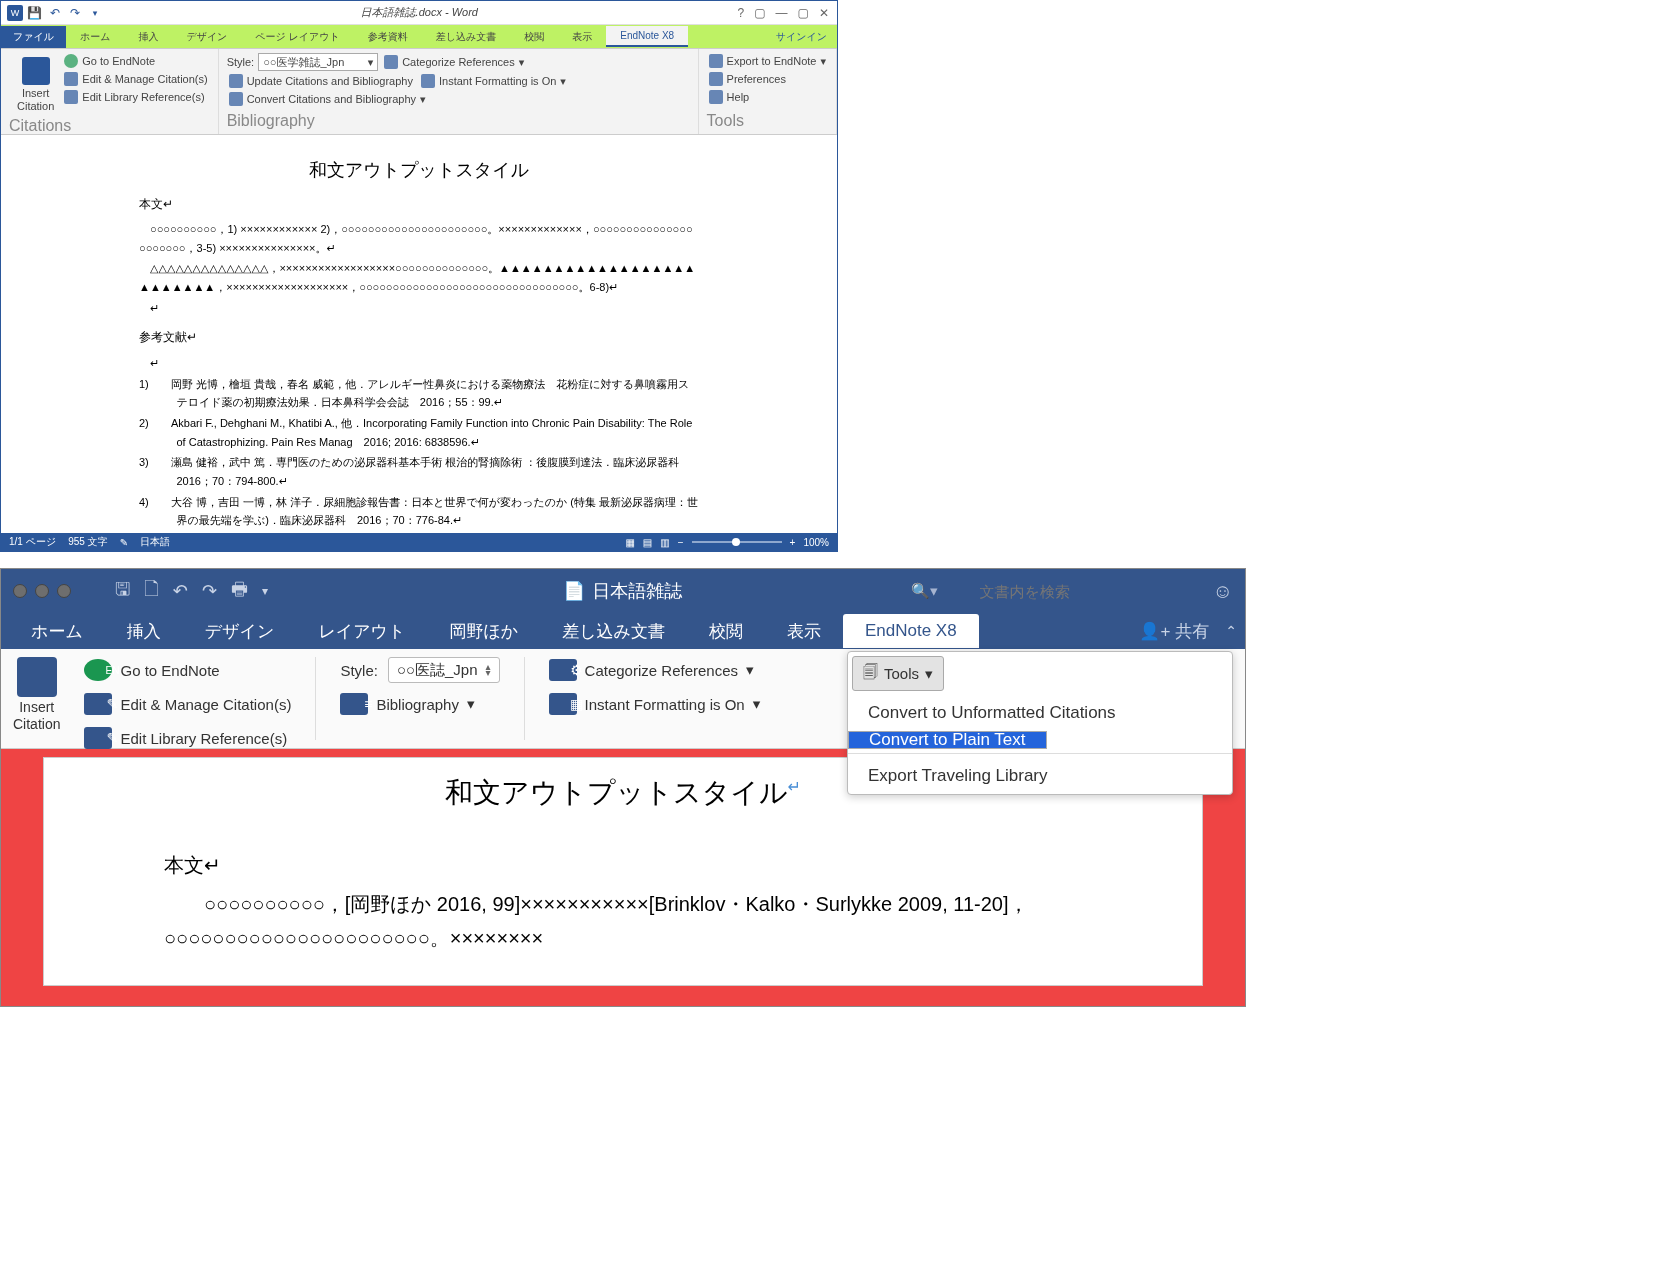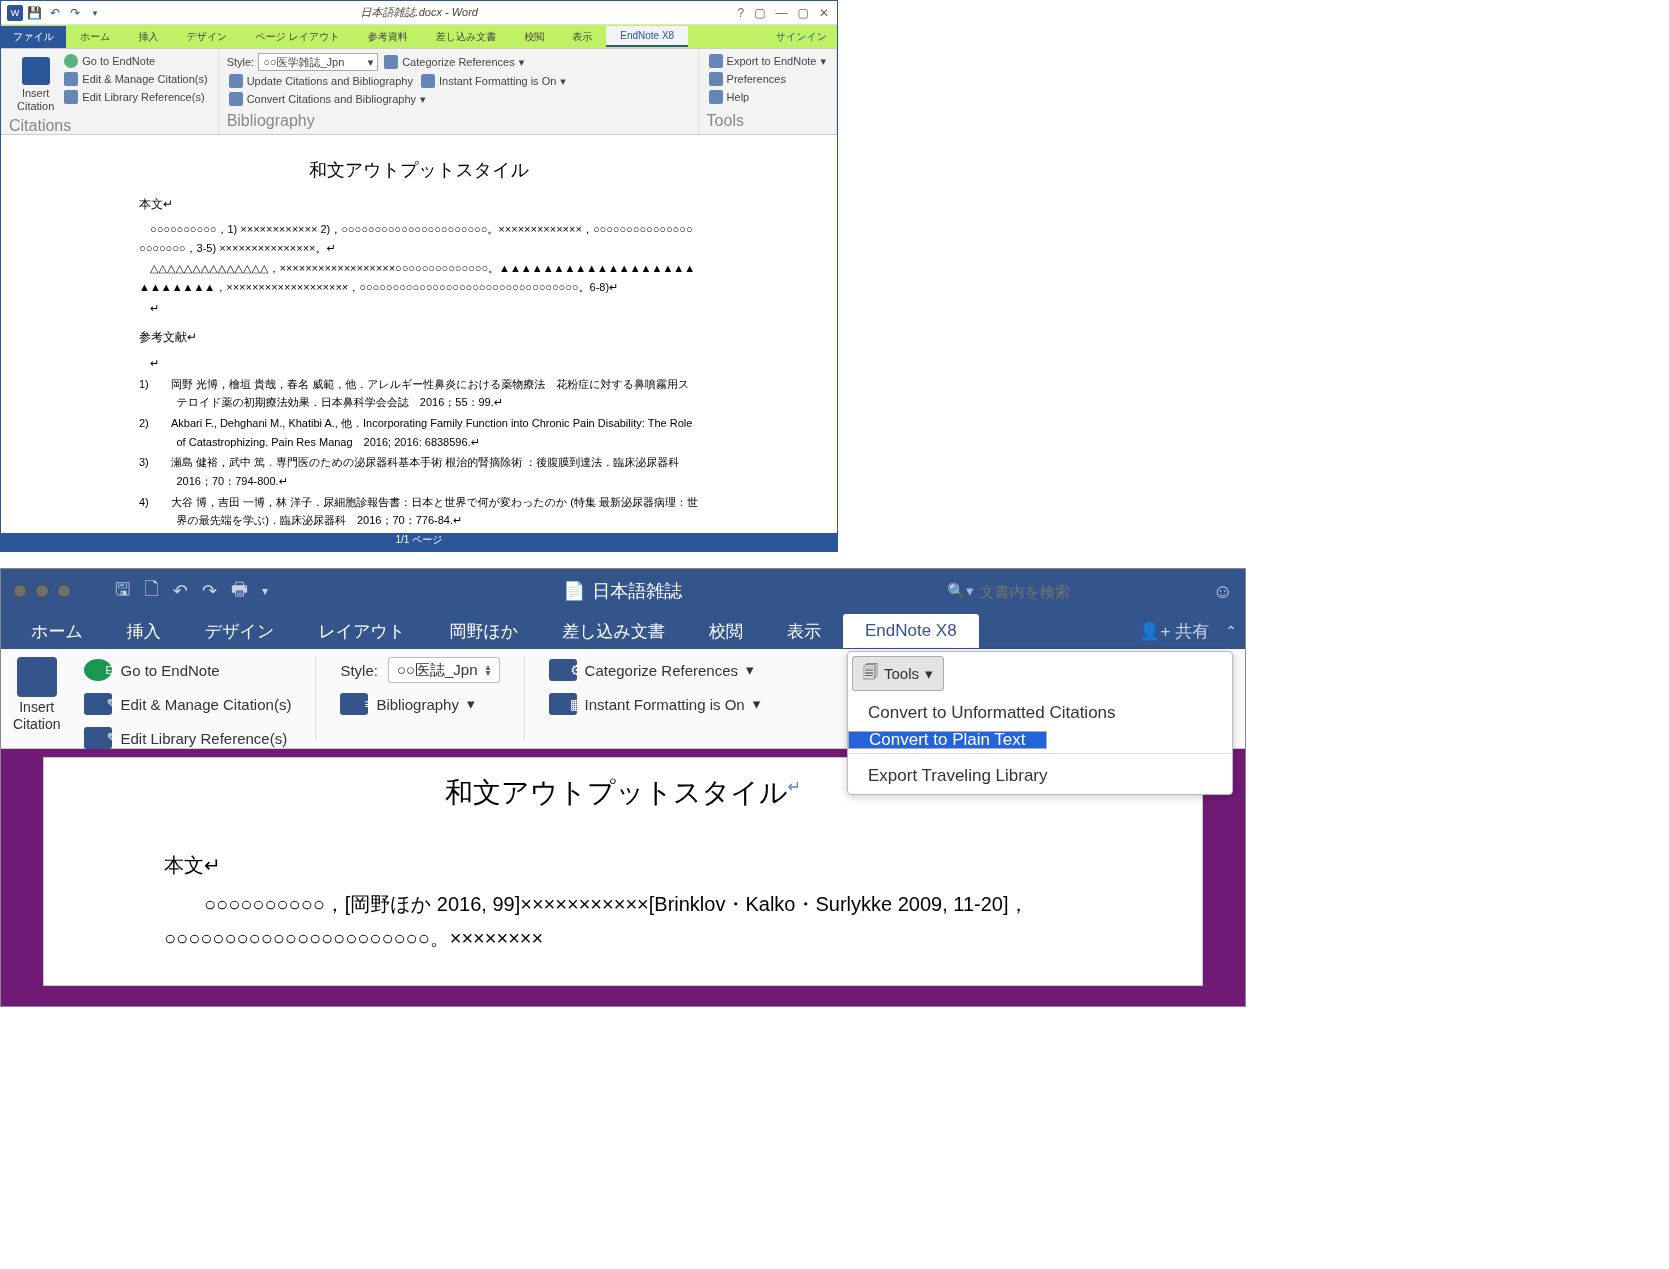--- a/index.html
+++ b/index.html
@@ -31,34 +31,34 @@
 .win-doc { height: 398px; overflow: hidden; background: #fff; position: relative; padding: 12px 0; }
 .page { width: 640px; margin: 0 auto; padding: 8px 40px; font-family: "MS Mincho", serif; font-size: 12px; color: #000; line-height: 1.7; }
 .page .title { text-align: center; font-size: 18px; margin-bottom: 8px; }
 .page .body-label { font-size: 12px; margin: 6px 0; }
 .page p { text-indent: 1em; margin: 2px 0; font-size: 11px; word-break: break-all; }
 .page .refs { margin-top: 10px; }
 .page .refitem { display: flex; gap: 16px; margin: 2px 0; font-size: 11px; }
 .page .refitem .num { width: 16px; }
 .page .refitem .txt { flex: 1; text-indent: -0.5em; padding-left: 0.5em; }
 
-.win-status { height: 18px; background: #2b579a; color: #fff; display: flex; align-items: center; font-size: 10px; padding: 0 8px; gap: 12px; flex-direction: column; }
+.win-status { height: 18px; background: #2b579a; color: #fff; display: flex; align-items: center; font-size: 10px; padding: 0 8px; gap: 12px; }
 .win-status .right { margin-left: auto; display: flex; align-items: center; gap: 8px; }
 .zoom-slider { width: 90px; height: 2px; background: #8fa8ce; position: relative; }
 .zoom-slider::after { content: ""; position: absolute; top: -3px; left: 45%; width: 8px; height: 8px; background: #fff; border-radius: 50%; }
 
 
 .mac-word { position: absolute; top: 568px; left: 0; width: 1246px; background: #fff; border: 1px solid #888; }
 .mac-title { height: 44px; background: #34558b; display: flex; align-items: center; padding: 0 12px; gap: 14px; }
 .mac-title .traffic { display: flex; gap: 8px; margin-right: 30px; }
 .mac-title .traffic span { width: 14px; height: 14px; border-radius: 50%; background: #6e6e6e; border: 1px solid #444; display: inline-block; }
 .mac-title .qico { color: #c8d3e6; font-size: 18px; cursor: pointer; }
 .mac-title .docname { flex: 0 0 auto; margin: 0 auto; color: #fff; font-size: 18px; display: flex; gap: 6px; align-items: center; position: absolute; left: 50%; transform: translateX(-50%); }
 .mac-title .search { margin-left: auto; display: flex; align-items: center; gap: 6px; color: #a6b4d0; font-size: 15px; }
-.mac-title .search input { background: transparent; border: none; color: #a6b4d0; font-size: 15px; }
+.mac-title .search input { background: transparent; border: none; color: #a6b4d0; font-size: 15px; margin-left: 36px; }
 .mac-title .smiley { color: #c8d3e6; font-size: 20px; margin-left: 20px; }
 
 .mac-tabs { height: 36px; background: #34558b; display: flex; align-items: center; padding: 0 8px; font-size: 17px; color: #fff; gap: 0; }
 .mac-tabs .mtab { padding: 7px 22px; cursor: pointer; }
 .mac-tabs .mtab.active { background: #fff; color: #34558b; border-radius: 3px 3px 0 0; }
 .mac-tabs .right { margin-left: auto; display: flex; align-items: center; gap: 16px; color: #c8d3e6; }
 .mac-tabs .chev { font-size: 14px; }
 
 .mac-ribbon { background: #fafafa; border-bottom: 1px solid #ccc; padding: 8px 12px; display: flex; align-items: flex-start; gap: 24px; font-size: 15px; color: #333; position: relative; height: 100px; }
 .mac-col { display: flex; flex-direction: column; gap: 8px; }
@@ -71,21 +71,21 @@
 .mac-sep { width: 1px; background: #ddd; align-self: stretch; }
 .mac-sel { background: #fff; border: 1px solid #bbb; height: 26px; padding: 0 8px; display: inline-flex; align-items: center; gap: 8px; border-radius: 3px; }
 .mac-sel .arr { font-size: 10px; color: #666; display: flex; flex-direction: column; line-height: 0.6; }
 
 .mac-menu { position: absolute; top: 2px; right: 12px; width: 386px; background: #fff; border: 1px solid #bbb; border-radius: 4px; box-shadow: 0 2px 8px rgba(0,0,0,.2); z-index: 10; }
 .mac-menu .mbtn { background: #e3e3e3; border: 1px solid #aaa; padding: 4px 10px; margin: 4px; display: inline-flex; align-items: center; gap: 6px; font-size: 15px; border-radius: 3px; }
 .mac-menu .mitem { padding: 8px 20px; font-size: 17px; cursor: pointer; }
 .mac-menu .mitem.sel { background: #2464db; color: #fff; }
 .mac-menu hr { border: none; border-top: 1px solid #ddd; margin: 4px 0; }
 
-.mac-doc { background: #701a75; padding: 8px 16px 20px; }
+.mac-doc { background: #ef4444; padding: 8px 16px 20px; }
 .mac-page { width: 1160px; margin: 0 auto; background: #fff; border: 1px solid #ccc; padding: 16px 120px 30px; font-family: "MS Mincho", serif; color: #000; }
 .mac-page .mtitle { text-align: center; font-size: 28px; }
 .mac-page .mtitle .carr { color: #4a8fd6; font-size: 16px; vertical-align: super; }
 .mac-page .mbody { font-size: 20px; margin-top: 40px; }
 .mac-page .mpara { font-size: 20px; text-indent: 2em; margin-top: 8px; line-height: 1.7; }
 </style>
 </head>
 <body>
 
 <div class="win-word">

